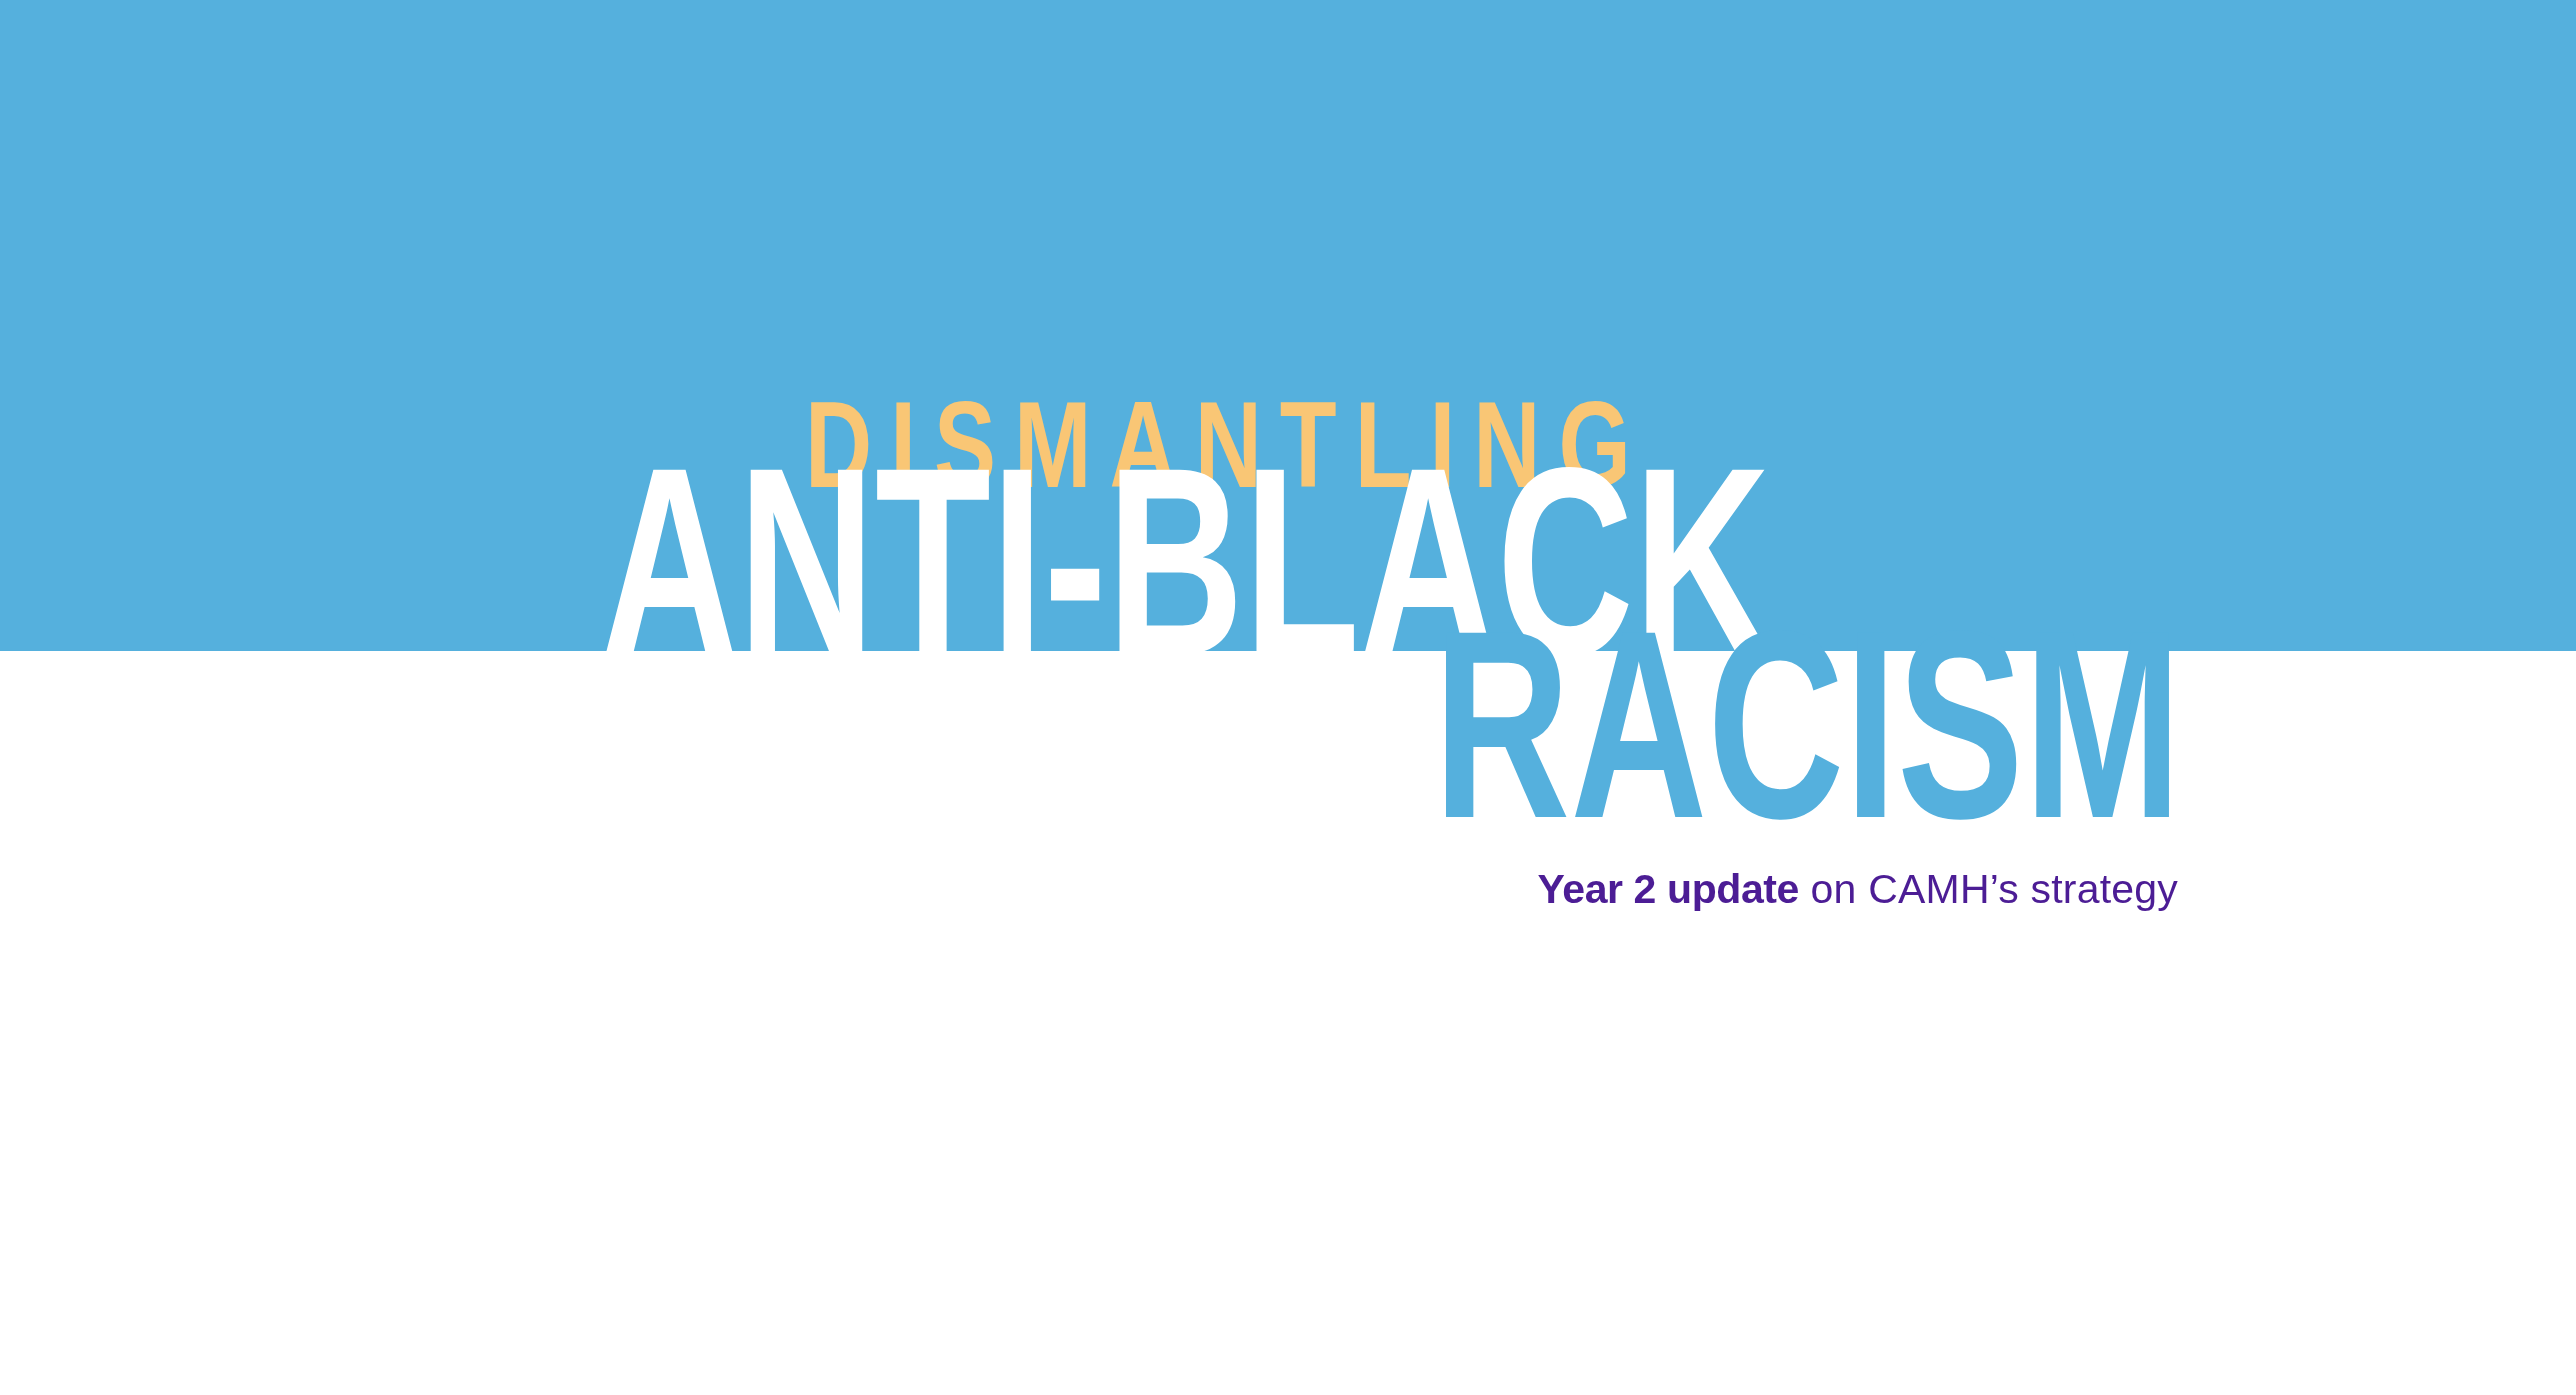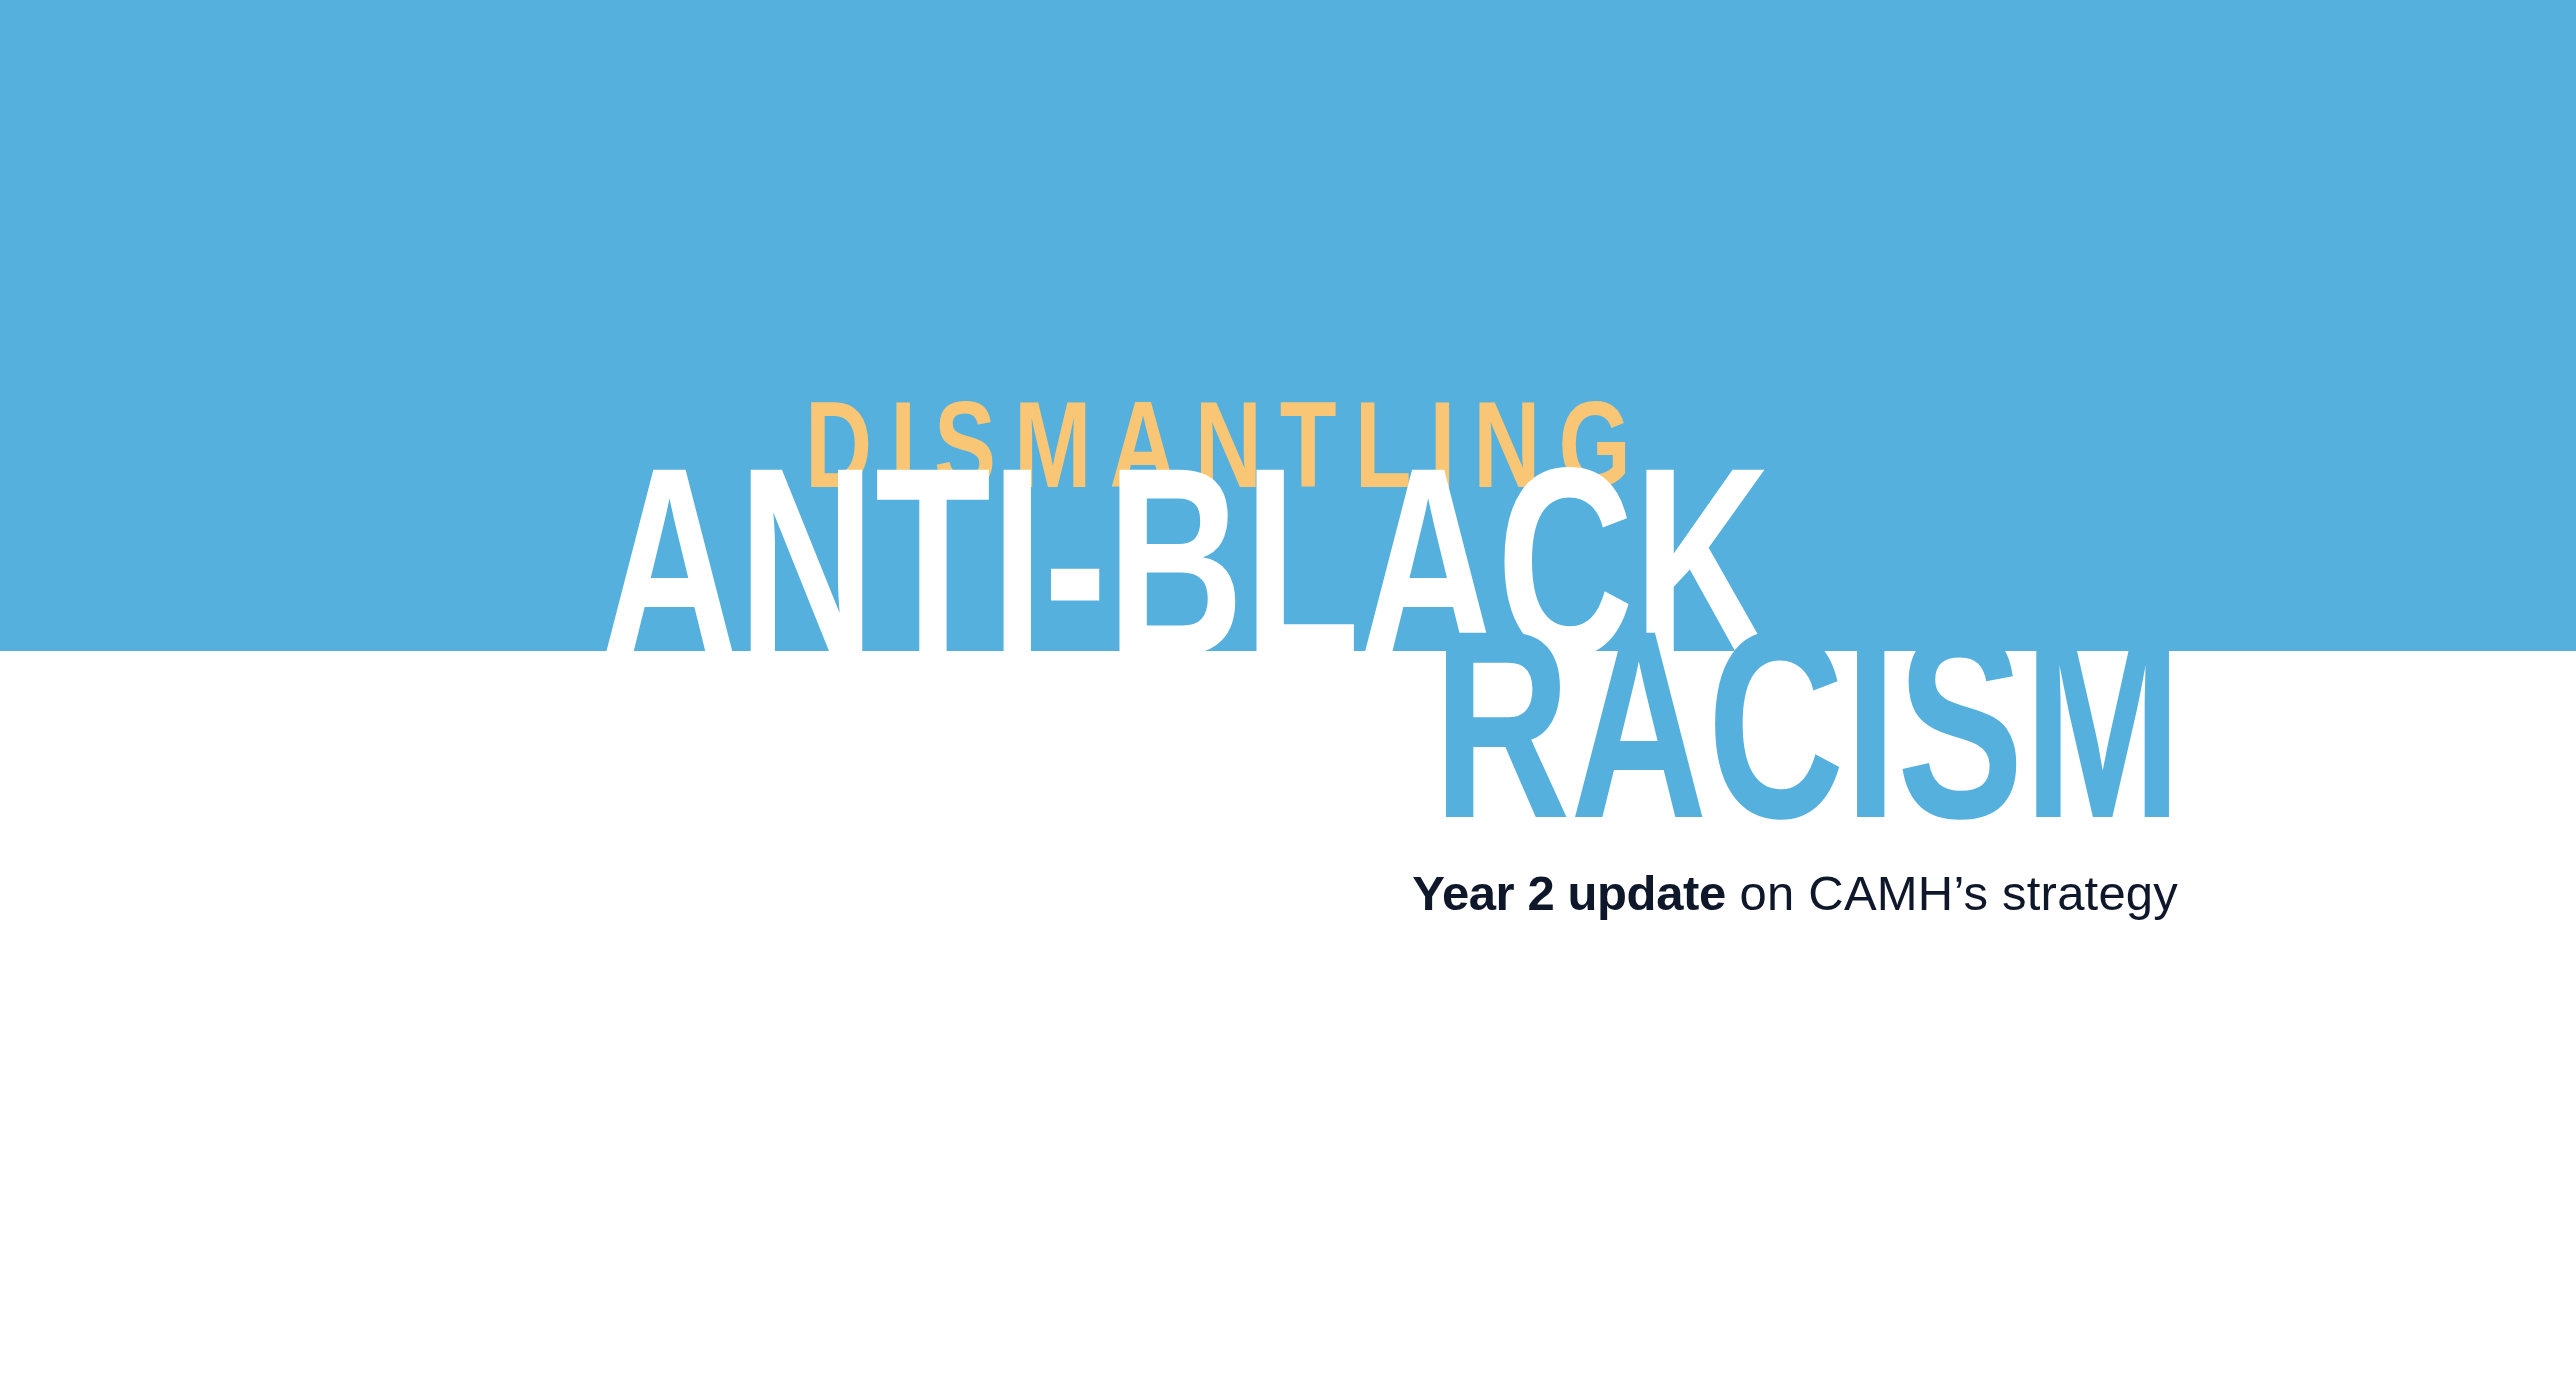--- a/index.html
+++ b/index.html
@@ -99,24 +99,24 @@
     z-index: 4;
   }
 
   
   .subtitle {
     position: absolute;
     right: 398px;
     top: 860px;
     margin: 0;
     font-family: "Liberation Sans", sans-serif;
-    font-size: 49px;
+    font-size: 41px;
     line-height: 1.05;
     white-space: nowrap;
-    color: #0f172a;
+    color: #4c1d95;
     z-index: 5;
   }
   .subtitle .sub-strong {
     font-weight: 700;
     letter-spacing: -0.4px;
   }
   .subtitle .sub-light {
     font-weight: 400;
     letter-spacing: 0.2px;
   }

